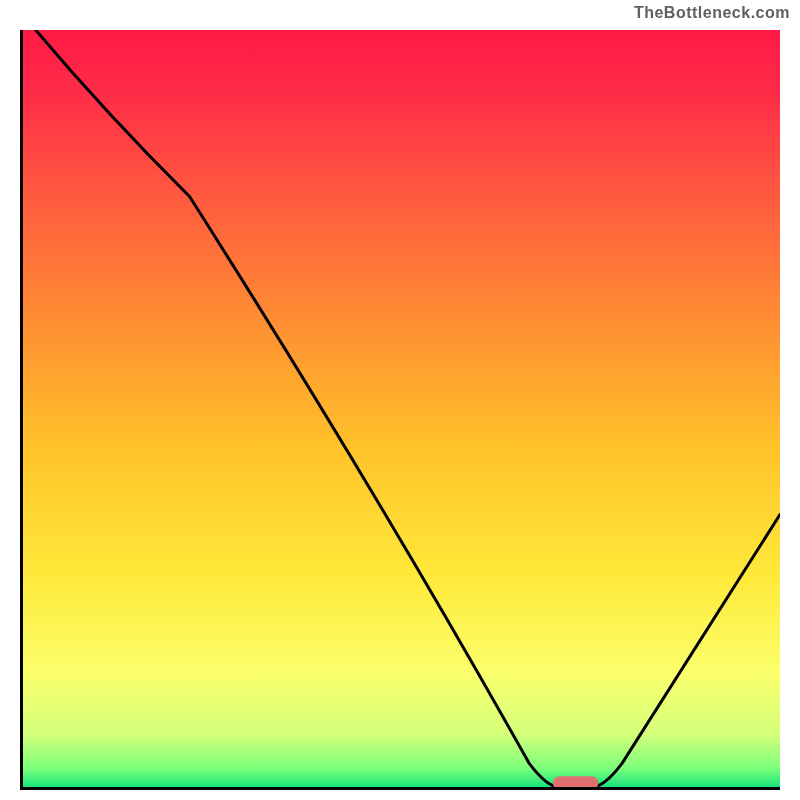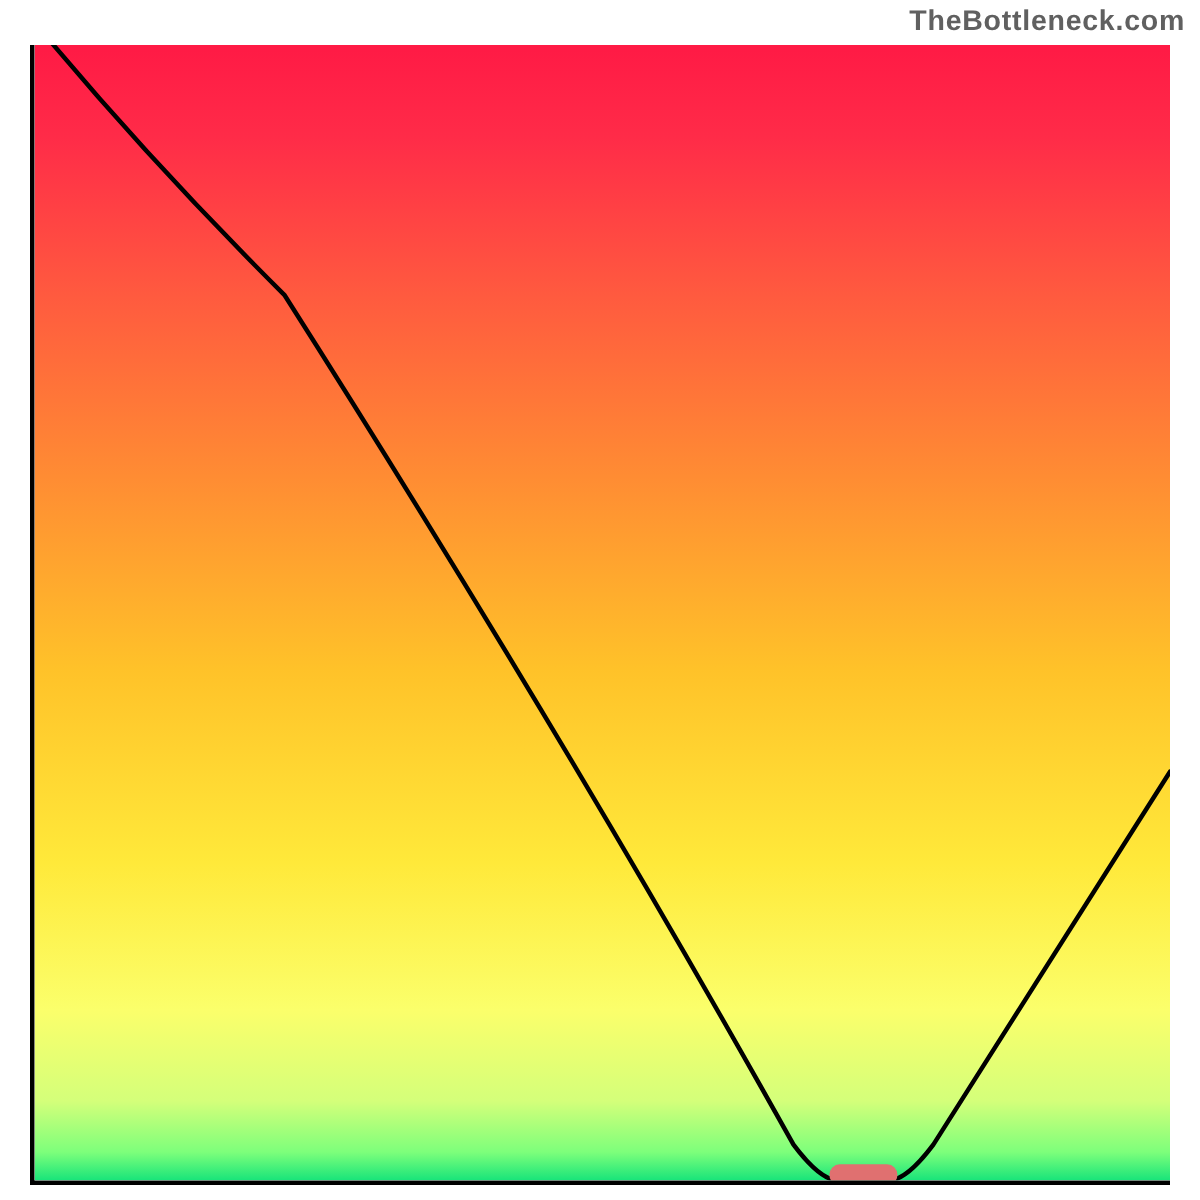--- a/index.html
+++ b/index.html
@@ -7,21 +7,21 @@
   .chart-container {
     position: relative;
     width: 800px;
     height: 800px;
   }
   .watermark {
     position: absolute;
     top: 4px;
     right: 10px;
     font-family: Arial, Helvetica, sans-serif;
-    font-size: 19px;
+    font-size: 16px;
     font-weight: 600;
     color: #606060;
     letter-spacing: 0.5px;
     z-index: 10;
   }
   .plot-area {
     position: absolute;
     left: 20px;
     top: 30px;
     width: 760px;

